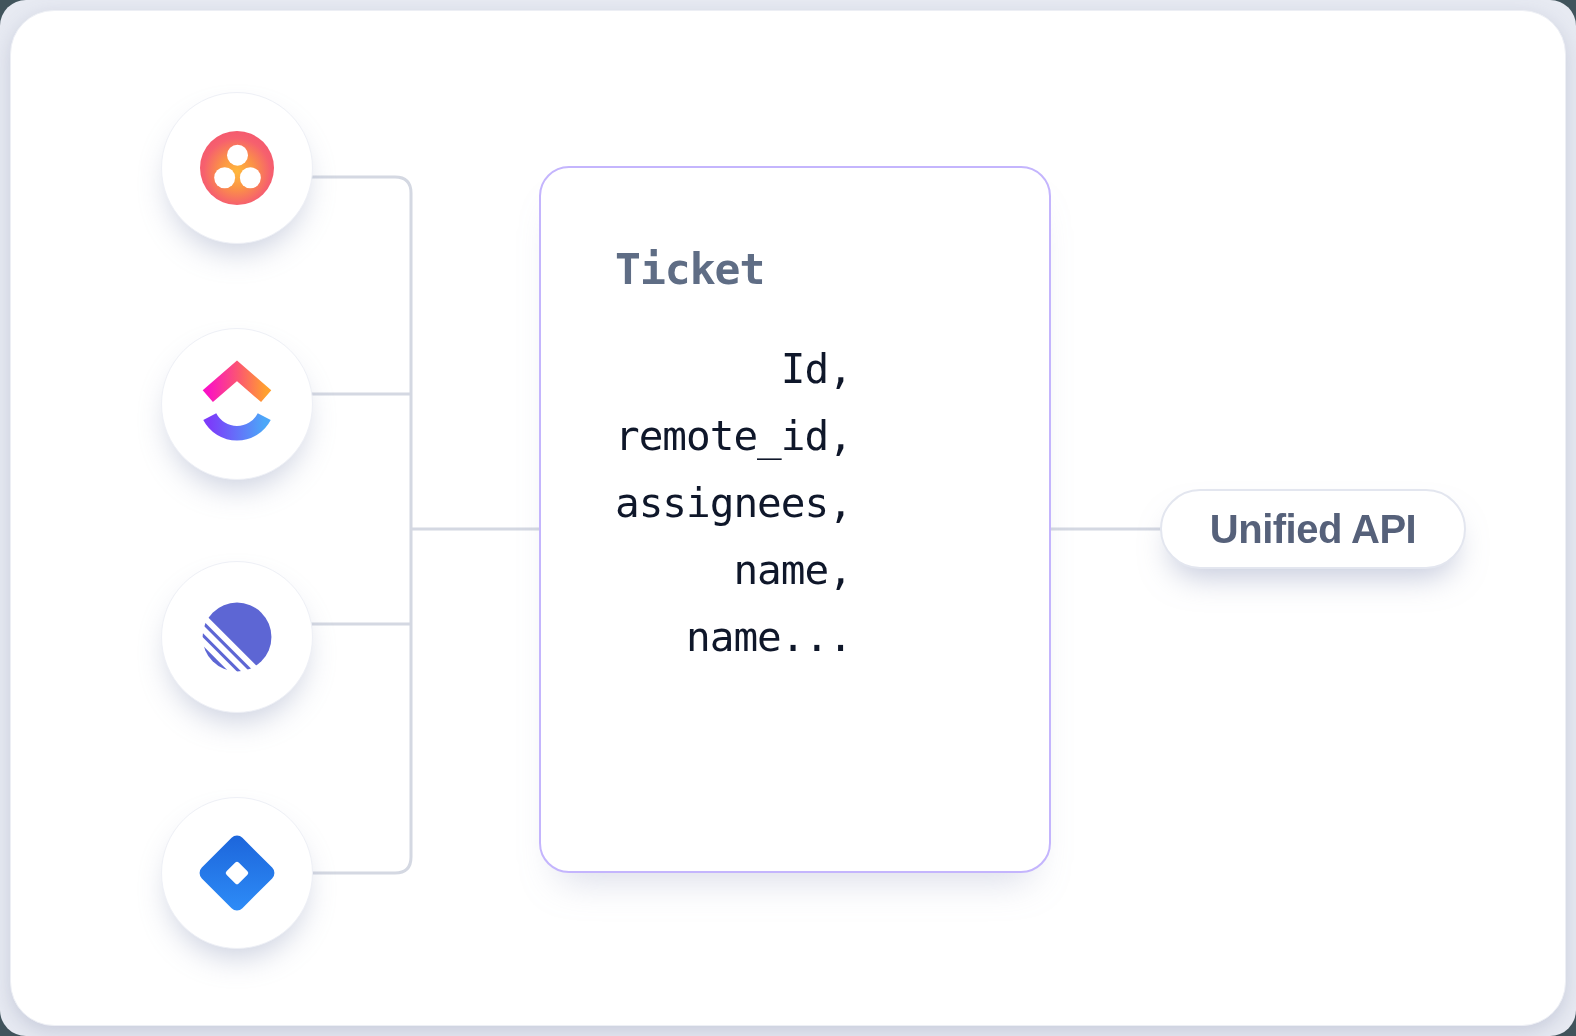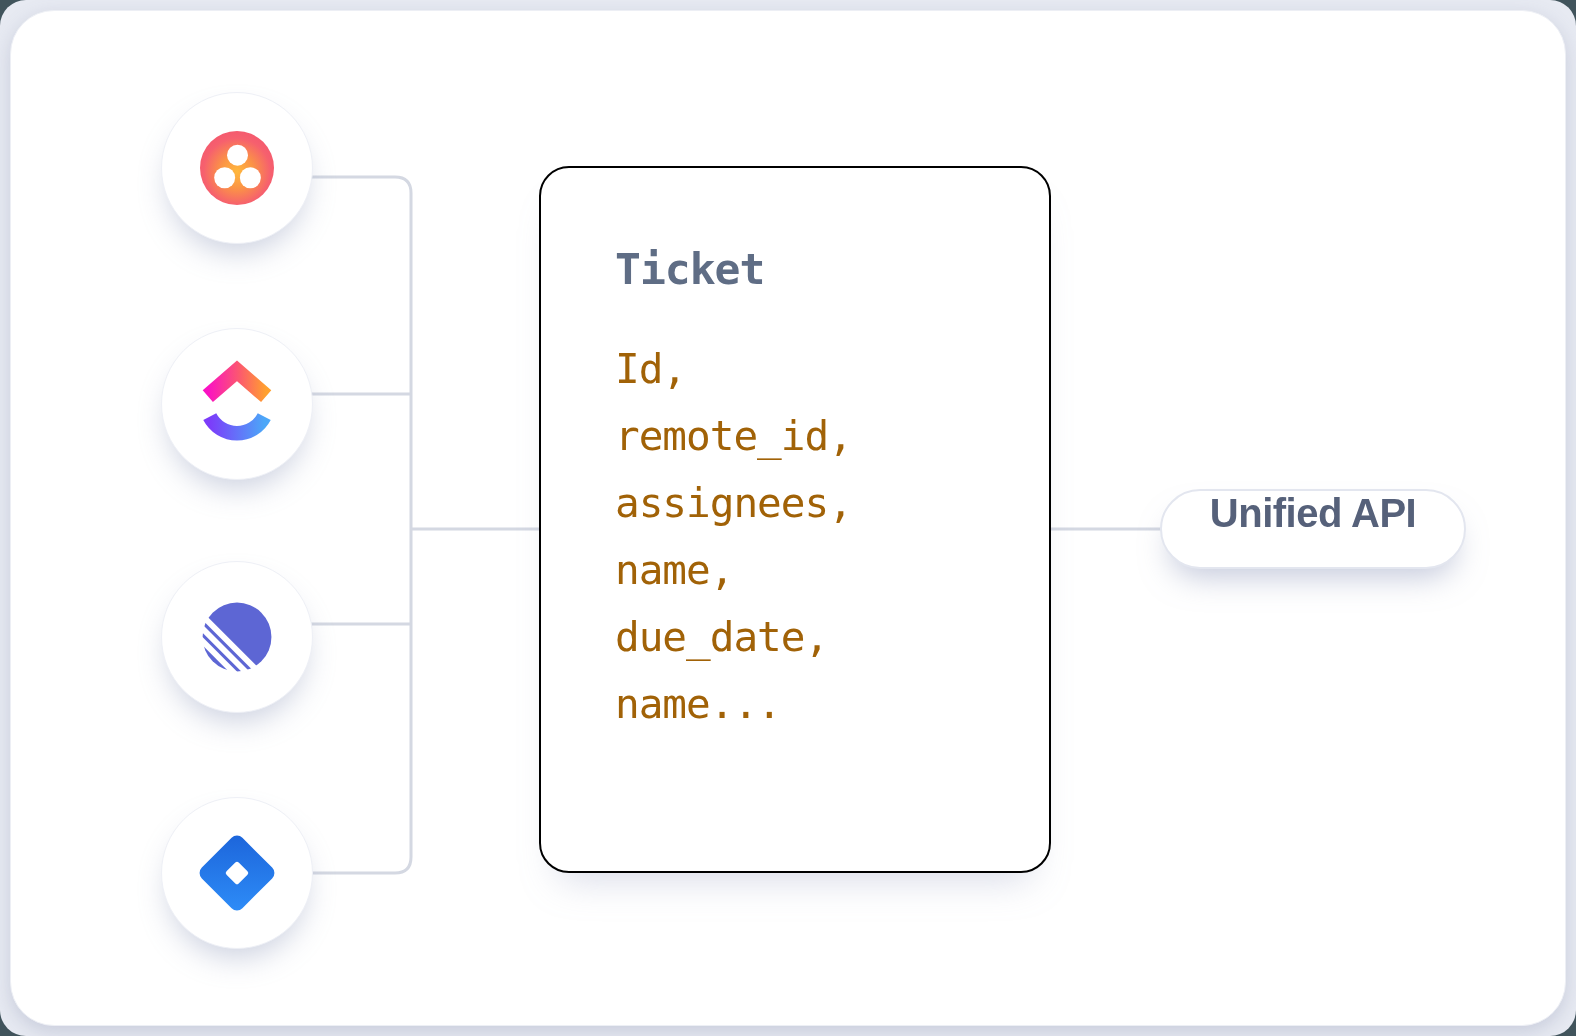--- a/index.html
+++ b/index.html
@@ -44,56 +44,57 @@
   .badge-linear  { top: 561px; }
   .badge-jira    { top: 797px; }
 
   
   .card {
     position: absolute;
     left: 539px; top: 166px;
     width: 512px; height: 707px;
     box-sizing: border-box;
     background: #ffffff;
-    border: 2px solid #000000;
+    border: 2px solid #c4b5fd;
     border-radius: 30px;
     box-shadow: 0 26px 38px -20px rgba(140,150,185,0.35);
+    text-align: right;
   }
   .card-title {
     position: absolute;
     left: 74px; top: 76px;
     font-family: "DejaVu Sans Mono", monospace;
     font-size: 43px; font-weight: 600;
     color: #5f6d85;
     letter-spacing: -1px;
   }
   .card-fields {
     position: absolute;
     left: 74px; top: 168px;
   }
   .field {
     font-family: "DejaVu Sans Mono", monospace;
     font-size: 41px; font-weight: 400;
     line-height: 67px;
-    color: #a16207;
+    color: #0f172a;
     letter-spacing: -1px;
     white-space: pre;
   }
 
   
   .pill {
     position: absolute;
     left: 1160px; top: 489px;
     width: 306px; height: 80px;
     box-sizing: border-box;
     background: #ffffff;
     border: 2px solid #e3e6ef;
     border-radius: 42px;
     box-shadow: 0 18px 30px -10px rgba(140,150,185,0.5);
-    display: flex; align-items: flex-start; justify-content: center;
+    display: flex; align-items: center; justify-content: center;
   }
   .pill-label {
     font-size: 40px; font-weight: 700;
     color: #56617a;
     letter-spacing: -0.5px;
   }
 </style>
 </head>
 <body>
 
@@ -171,21 +172,20 @@
     </svg>
   </div>
 
   <div class="card">
     <div class="card-title">Ticket</div>
     <div class="card-fields">
       <div class="field">Id,</div>
       <div class="field">remote_id,</div>
       <div class="field">assignees,</div>
       <div class="field">name,</div>
-      <div class="field">due_date,</div>
       <div class="field">name...</div>
     </div>
   </div>
 
   <div class="pill">
     <span class="pill-label">Unified API</span>
   </div>
 
 </div>
 

